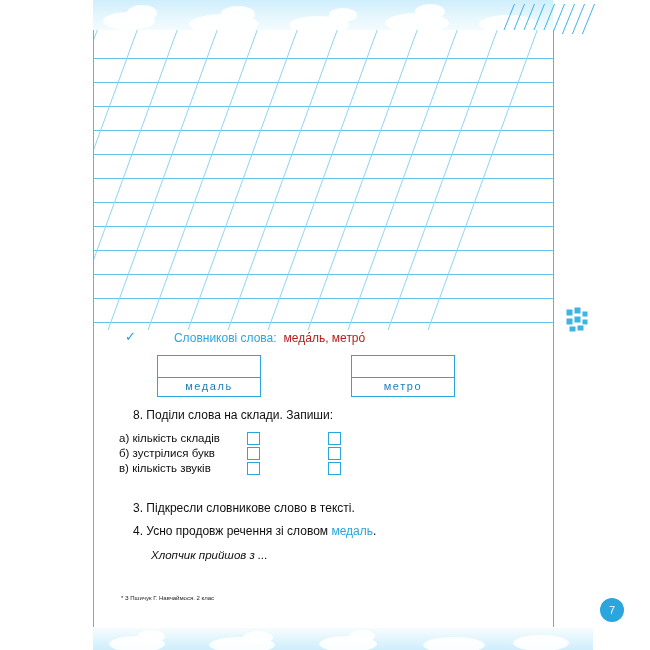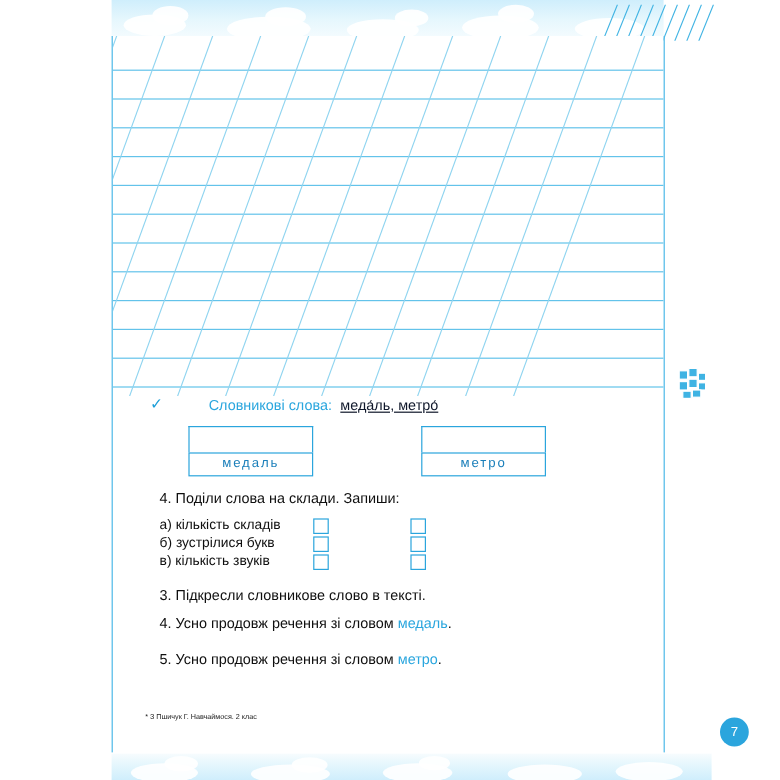--- a/index.html
+++ b/index.html
@@ -133,23 +133,22 @@
     line-height: 1;
     position: relative;
     top: -1px;
   }
   .vocab-label {
     color: #2aa6de;
     font-size: 12px;
     margin-left: 31px;
   }
   .vocab-words {
-    color: #0f172a;
+    color: #b91c1c;
     font-size: 12px;
-    text-decoration: underline;
   }
   .task {
     margin-left: 26px;
     margin-bottom: 6px;
     font-size: 12px;
   }
   .task-2 { margin-top: 10px; }
   .boxes-row {
     margin-left: 50px;
     display: flex;
@@ -179,21 +178,21 @@
     align-items: center;
     justify-content: center;
     color: #1b7fba;
     font-size: 11px;
     letter-spacing: 1.6px;
   }
   .scheme .word.right {
     color: #1b7fba;
   }
   .ab-list {
-    margin-left: 26px;
+    margin-left: 12px;
     margin-top: 4px;
   }
   .ab-row {
     display: flex;
     align-items: center;
     font-size: 11.5px;
     height: 15px;
   }
   .ab-row .lbl {
     width: 128px;
@@ -328,49 +327,47 @@
         <div class="scheme">
           <div class="frame"></div>
           <div class="word">медаль</div>
         </div>
         <div class="scheme">
           <div class="frame"></div>
           <div class="word right">метро</div>
         </div>
       </div>
 
-      <div class="task task-2">4. Поділи слова на склади. Запиши:</div>
+      <div class="task task-2">8. Поділи слова на склади. Запиши:</div>
 
       <div class="ab-list">
         <div class="ab-row">
           <span class="lbl">а) кількість складів</span>
           <span class="cell"></span>
           <span class="cell far"></span>
         </div>
         <div class="ab-row">
           <span class="lbl">б) зустрілися букв</span>
           <span class="cell"></span>
           <span class="cell far"></span>
         </div>
         <div class="ab-row">
           <span class="lbl">в) кількість звуків</span>
           <span class="cell"></span>
           <span class="cell far"></span>
         </div>
       </div>
 
-      <div class="task" style="margin-top:12px;">3. Підкресли словникове слово в тексті.</div>
+      <div class="task" style="margin-top:24px;">3. Підкресли словникове слово в тексті.</div>
 
       <div class="task" style="">
         <span>4. Усно продовж речення зі словом </span><span class="accent-word">медаль</span><span>.</span>
       </div>
-
-      <div class="task" style="margin-top:12px;">
-        <span>5. Усно продовж речення зі словом </span><span class="accent-word">метро</span><span>.</span>
-      </div>
+      <div class="italic-line">Хлопчик прийшов з ...</div>
+
 
     </div>
 
     <div class="footnote">* З Пшичук Г. Навчаймося. 2 клас</div>
   </div>
 
   <div class="right-rule"></div>
 
   <div class="cube-icon">
     <svg width="30" height="30" viewBox="0 0 30 30">

